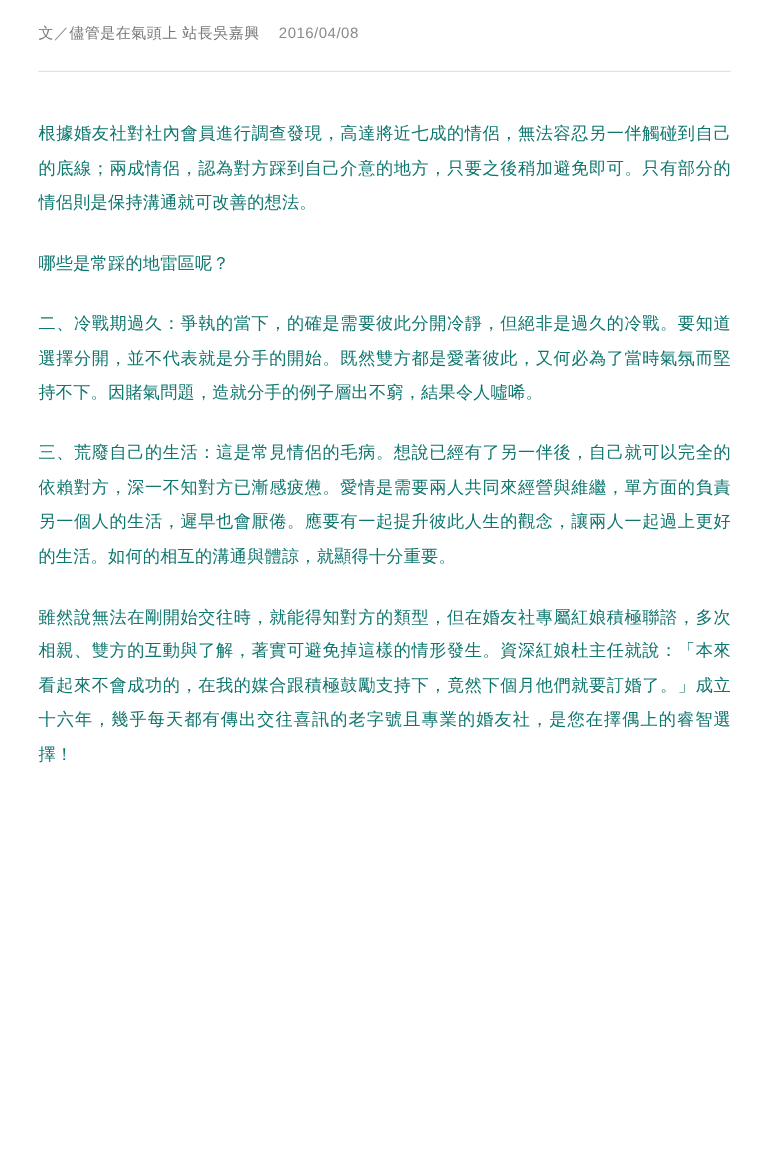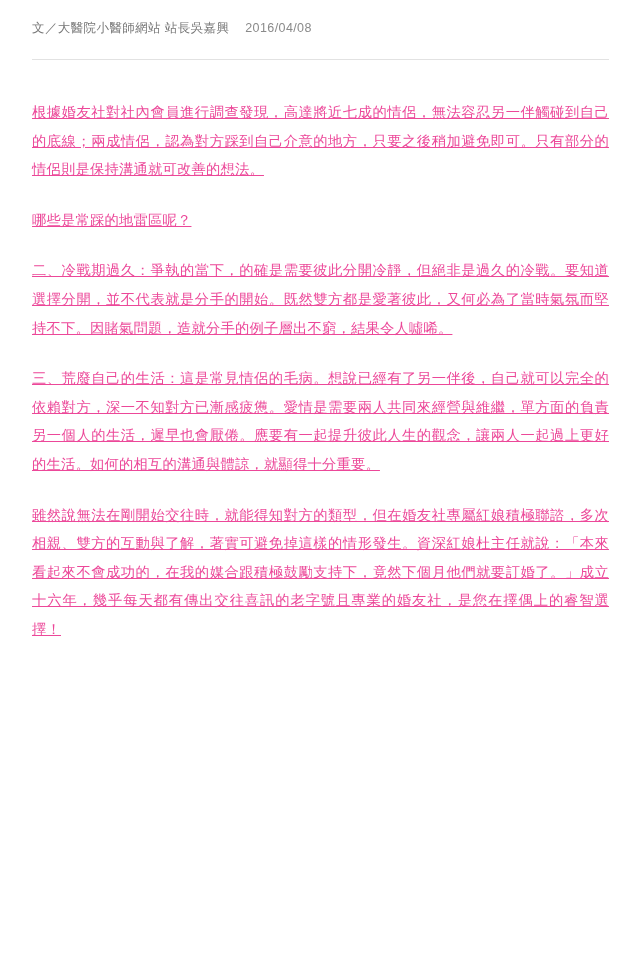--- a/index.html
+++ b/index.html
@@ -43,38 +43,37 @@
     margin-top: 22px;
     border-top: 1px solid #e2e2e2;
     width: 100%;
   }
   .body-copy {
     margin-top: 38px;
   }
   .para {
     font-size: 14.3px;
     line-height: 2.0;
-    color: #ec4899;
+    color: #0f766e;
     margin: 0 0 22px 0;
     text-align: justify;
     letter-spacing: 0.2px;
-    text-decoration: underline;
   }
   .para:last-child {
     margin-bottom: 0;
   }
 </style>
 </head>
 <body>
 
 <div class="page">
 
 
   <div class="byline">
-    <span>文／大醫院小醫師網站 站長吳嘉興</span>
+    <span>文／儘管是在氣頭上 站長吳嘉興</span>
     <span class="date">2016/04/08</span>
   </div>
 
   <div class="divider"></div>
 
   <div class="body-copy">
     <p class="para">根據婚友社對社內會員進行調查發現，高達將近七成的情侶，無法容忍另一伴觸碰到自己的底線；兩成情侶，認為對方踩到自己介意的地方，只要之後稍加避免即可。只有部分的情侶則是保持溝通就可改善的想法。</p>
     <p class="para">哪些是常踩的地雷區呢？</p>
     <p class="para">二、冷戰期過久：爭執的當下，的確是需要彼此分開冷靜，但絕非是過久的冷戰。要知道選擇分開，並不代表就是分手的開始。既然雙方都是愛著彼此，又何必為了當時氣氛而堅持不下。因賭氣問題，造就分手的例子層出不窮，結果令人噓唏。</p>
     <p class="para">三、荒廢自己的生活：這是常見情侶的毛病。想說已經有了另一伴後，自己就可以完全的依賴對方，深一不知對方已漸感疲憊。愛情是需要兩人共同來經營與維繼，單方面的負責另一個人的生活，遲早也會厭倦。應要有一起提升彼此人生的觀念，讓兩人一起過上更好的生活。如何的相互的溝通與體諒，就顯得十分重要。</p>

